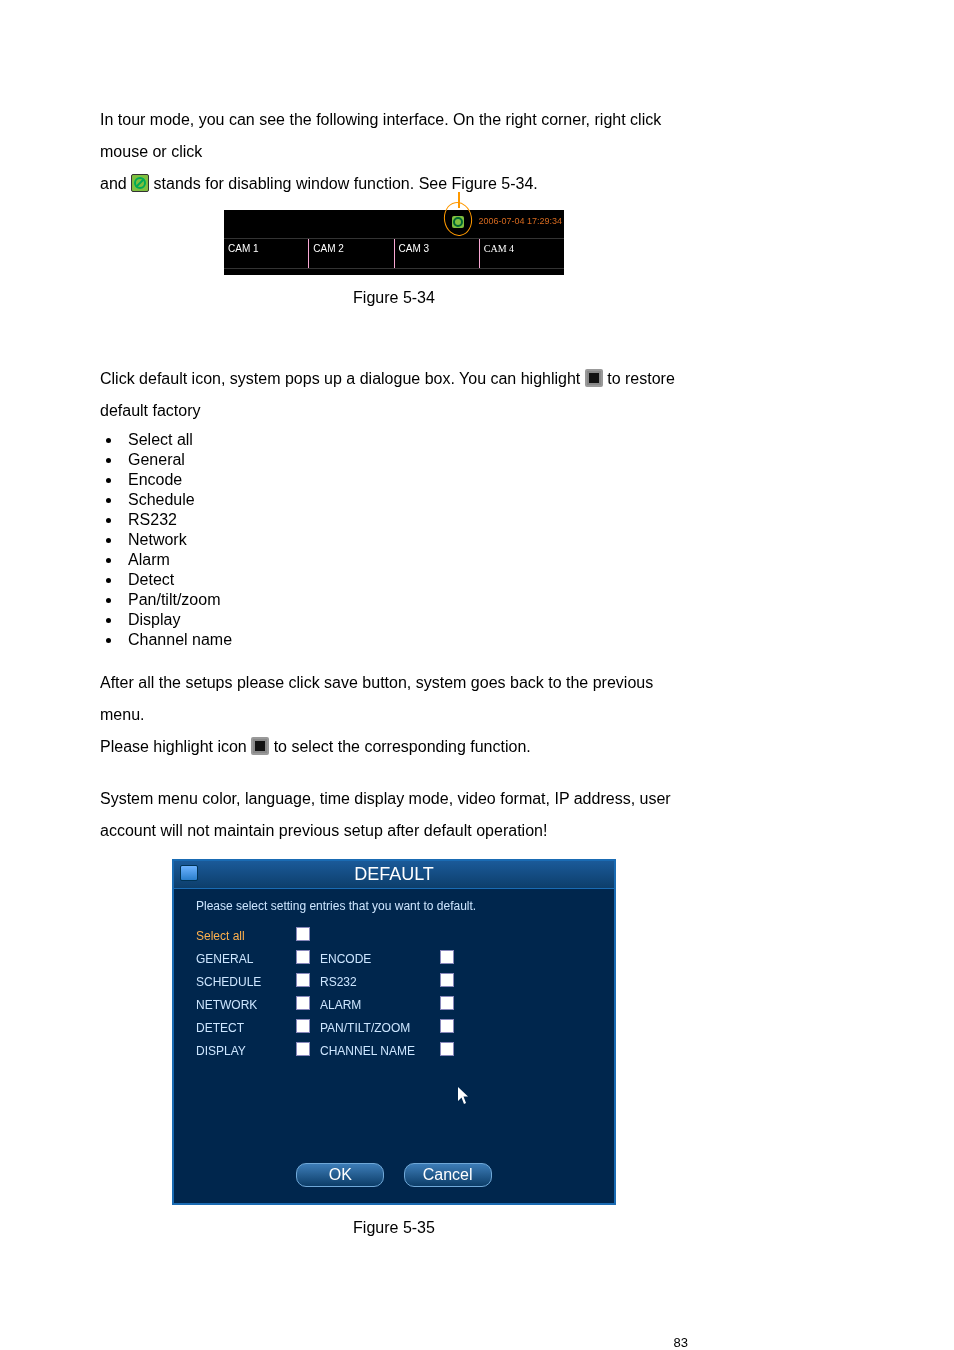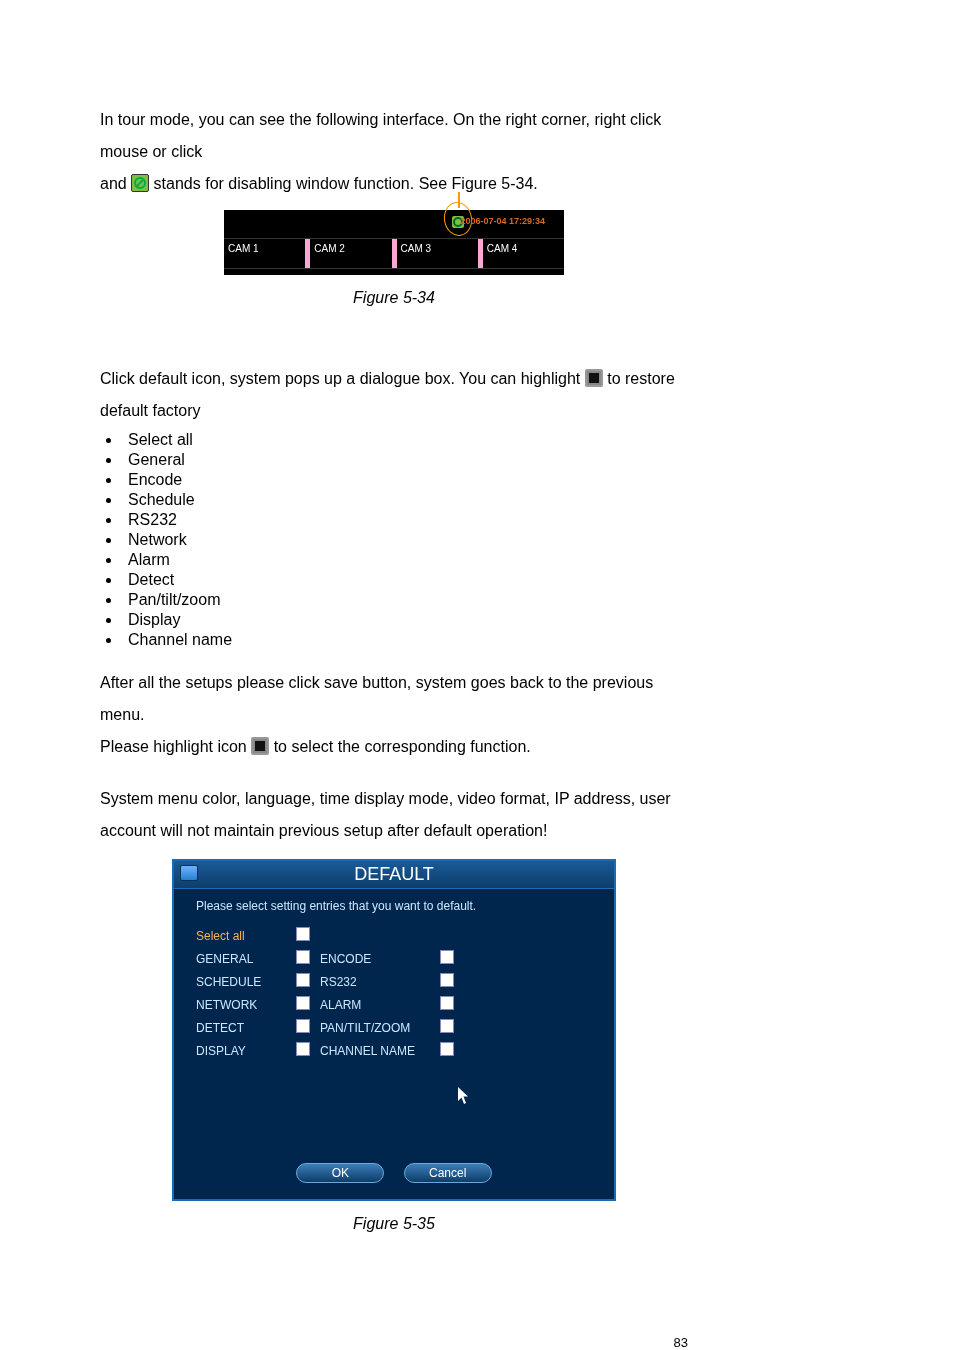--- a/index.html
+++ b/index.html
@@ -73,25 +73,24 @@
     position: absolute;
     right: 100px;
     top: 6px;
     width: 12px; height:12px;
     background:#7fbf3f;
     border-radius:2px;
   }
   .fig534 .icon-enable svg{position:absolute;top:1px;left:1px;}
   .fig534 .timestamp {
     position: absolute;
-    right: 19px;
+    right: 2px;
     top: 6px;
     color: #d66a1f;
     font-size: 9px;
-    font-weight: bold;
   }
   .fig534 .pointer-ellipse {
     position: absolute;
     right: 92px;
     top: -8px;
     width: 26px;
     height: 32px;
     border: 1.5px solid #ff9900;
     border-radius: 50%;
     transform: rotate(-10deg);
@@ -104,30 +103,29 @@
     height: 16px;
     background: #ff9900;
   }
   .fig534 .cams {
     display: flex;
     border-top: 1px solid #333;
     border-bottom: 1px solid #333;
   }
   .fig534 .cam {
     flex: 1;
-    border-right: 5px solid #f9a8d4;
+    border-right: 1px solid #f9a8d4;
     padding: 4px 4px 14px 4px;
     text-align: left;
   }
-  .fig534 .cam:last-child { border-right: none; }
+  .fig534 .cam:last-child { border-right: none; font-family: Liberation Serif, serif; }
   .fig534 .bot { height: 6px; }
   .fig-caption {
     text-align: center;
     margin: 14px 0 30px 0;
-    font-style: italic;
   }
   ul.bullets {
     list-style: disc;
     margin: 4px 0 4px 22px;
     padding: 0;
   }
   ul.bullets li {
     margin: 2px 0;
     padding-left: 6px;
   }
@@ -190,21 +188,21 @@
   }
   .dlg-btn {
     display: inline-block;
     min-width: 62px;
     padding: 2px 12px;
     margin: 0 8px;
     background: linear-gradient(#3d7db8, #0c3d68);
     border: 1px solid #6fa8d8;
     border-radius: 10px;
     color: #fff;
-    font-size: 12px;
+    font-size: 16px;
     text-align: center;
   }
   .page-number {
     position: absolute;
     bottom: 24px;
     right: 100px;
     font-size: 13px;
   }
 </style>
 </head>

